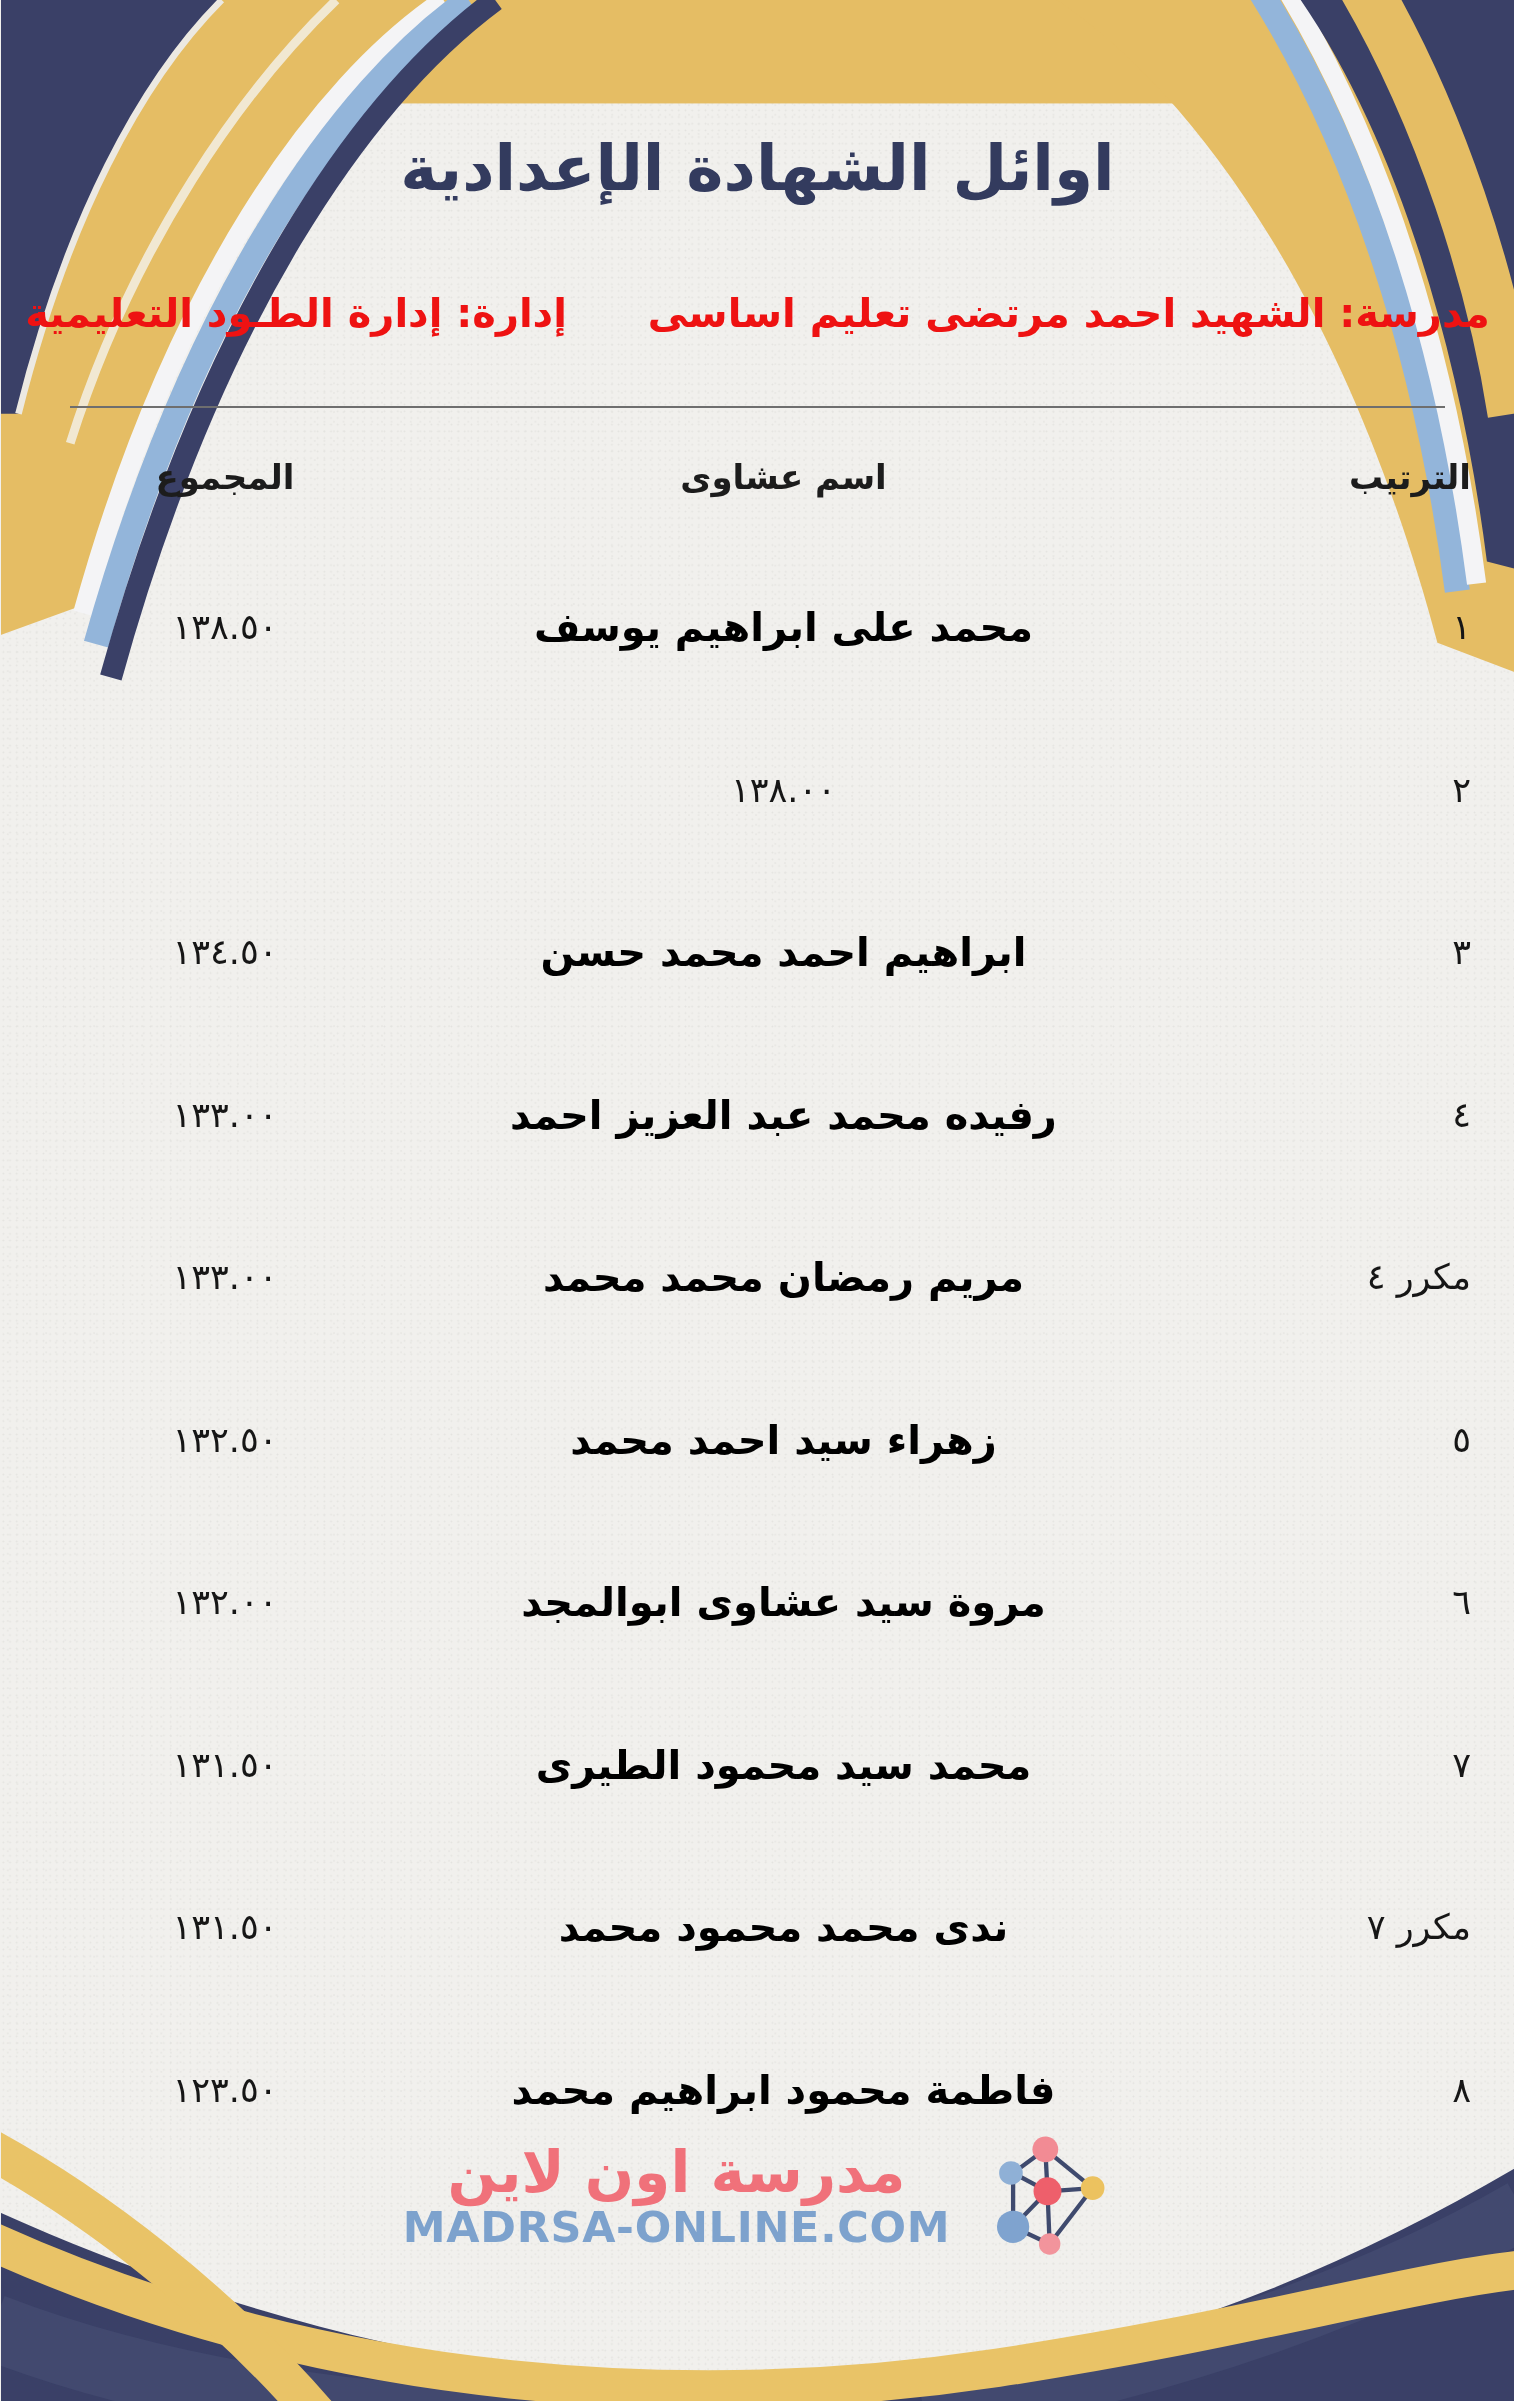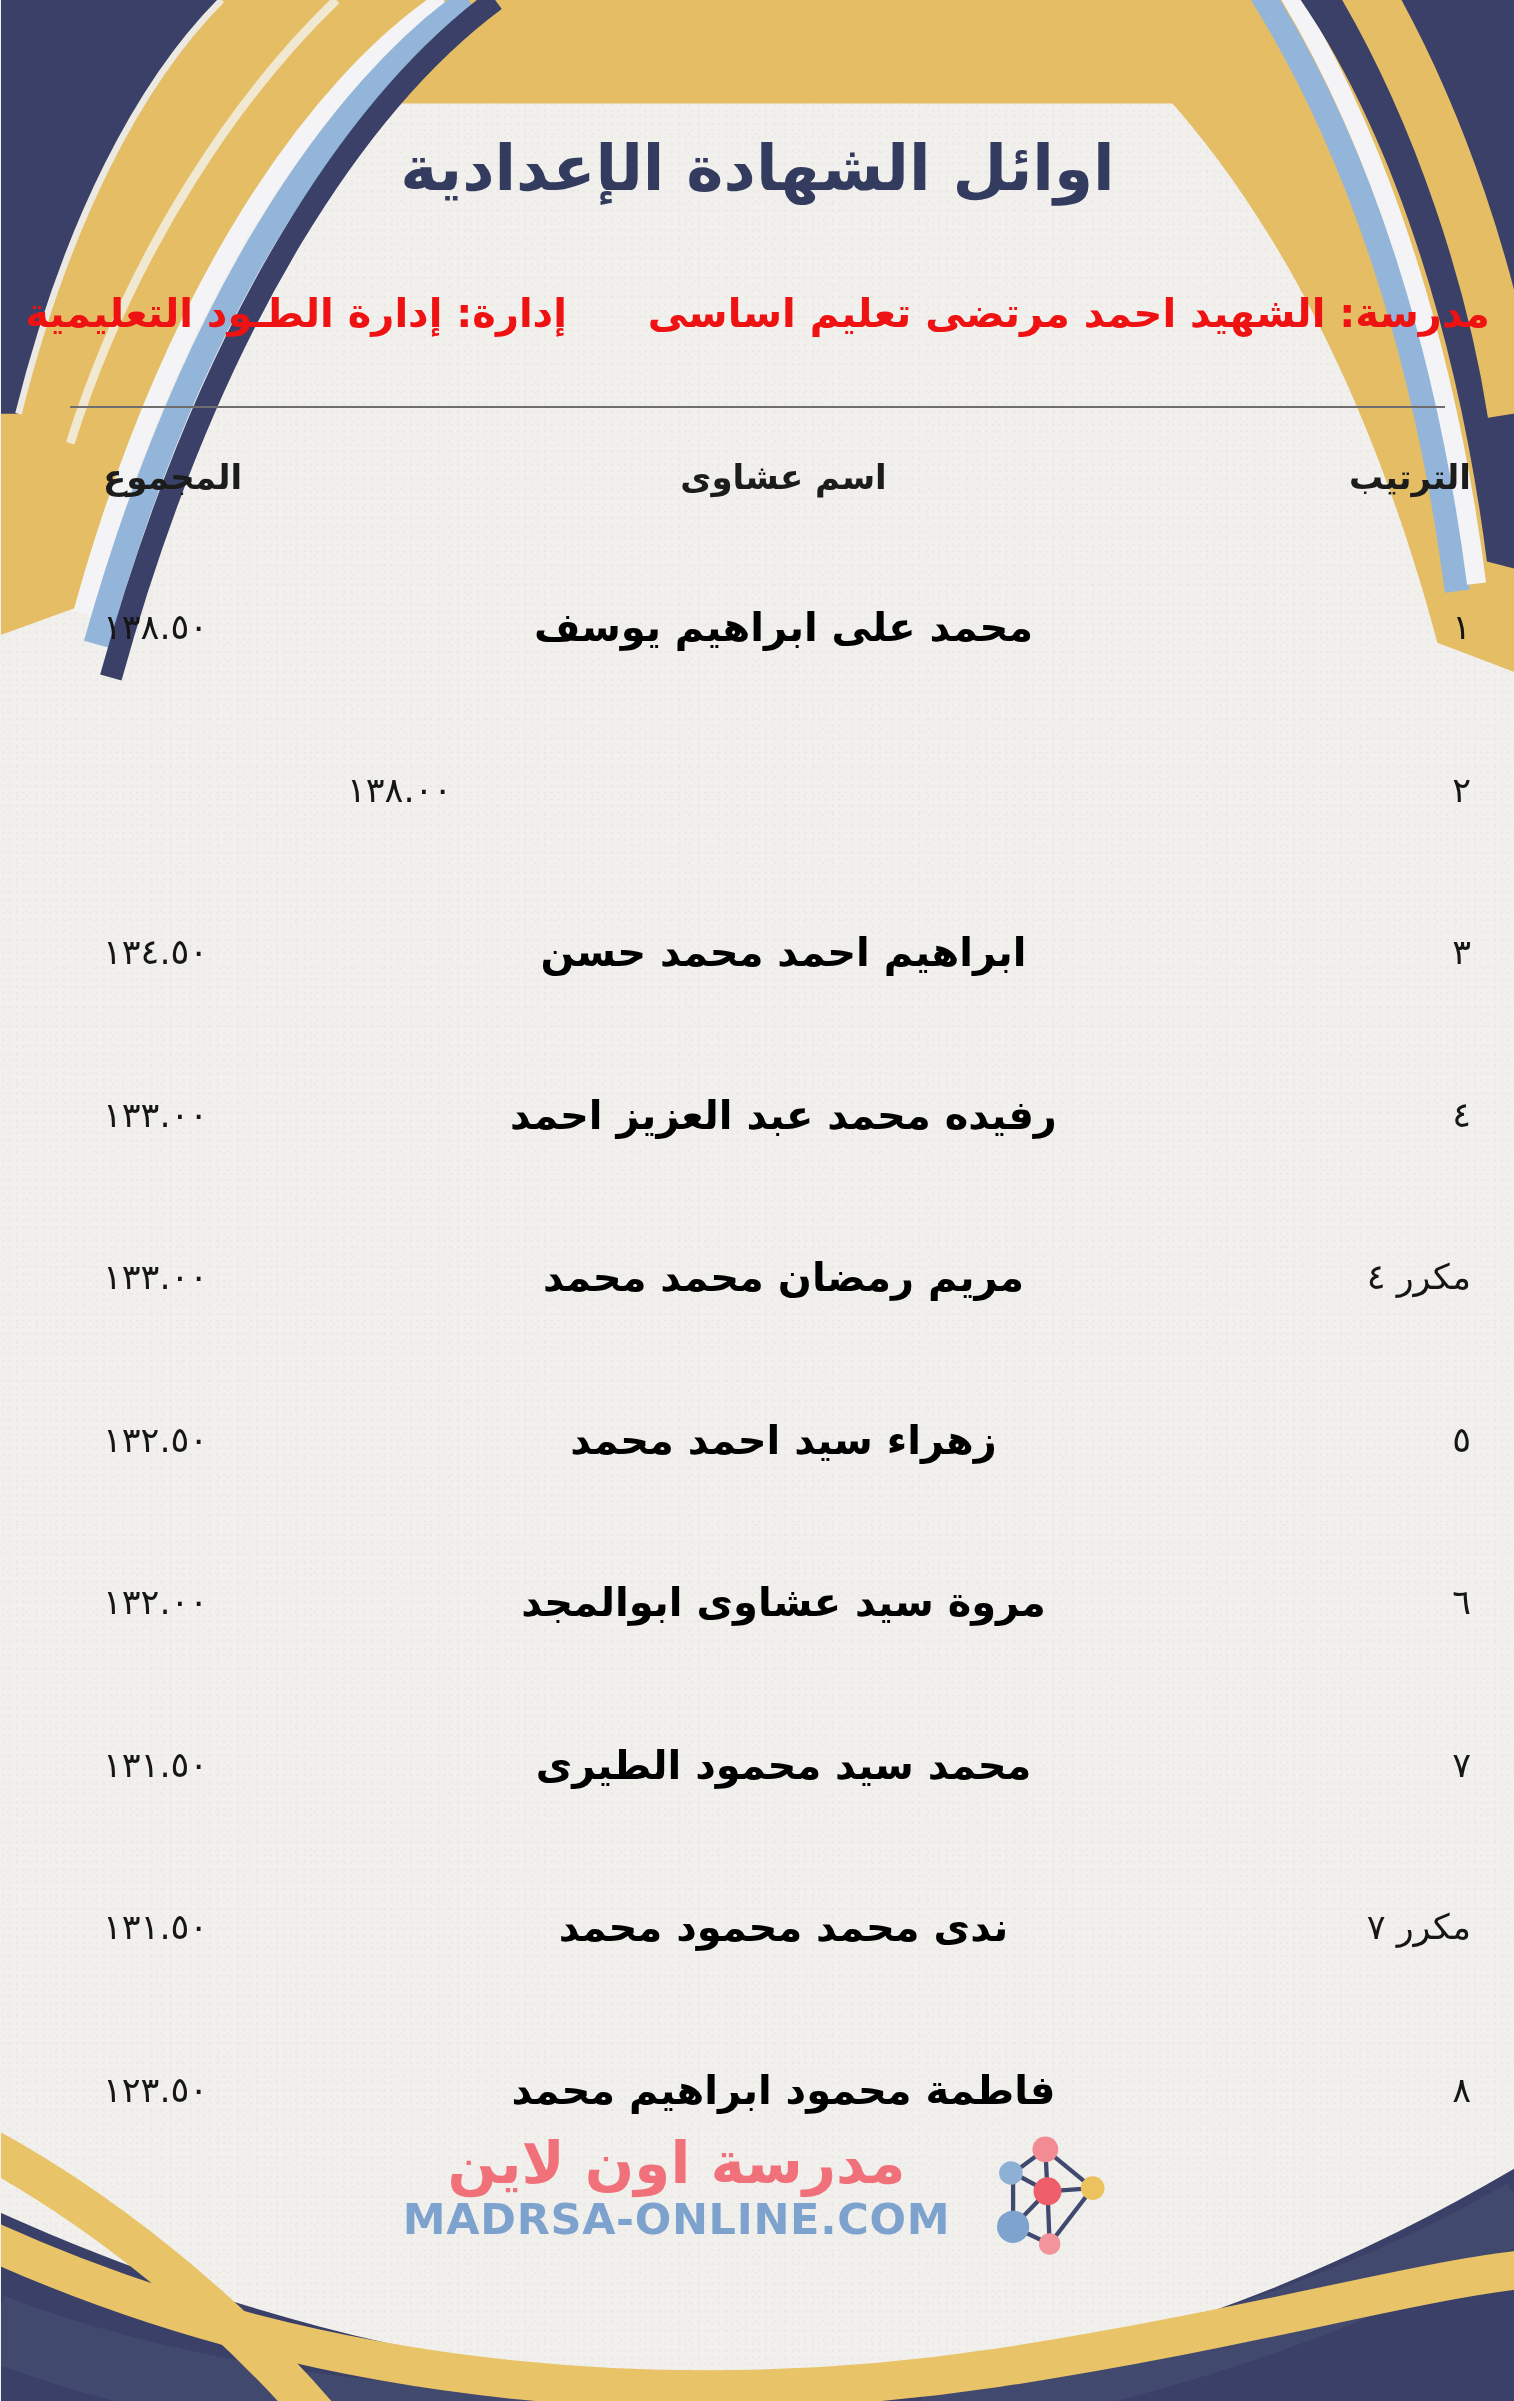--- a/index.html
+++ b/index.html
@@ -38,31 +38,31 @@
     background:#6e6e6e;
   }
 
   .row{
     position:absolute;left:103px;right:44px;height:59px;
     display:grid;grid-template-columns:251px 1fr 244px;
     align-items:center;
   }
   .row .rank{text-align:right;font-size:35px;color:#161616;font-weight:500;}
   .row .name{text-align:center;font-size:40px;color:#000000;font-weight:600;}
-  .row .total{text-align:left;font-size:35px;color:#161616;font-weight:500;}
+  .row .total{text-align:center;font-size:35px;color:#161616;font-weight:500;}
   .row.thead .rank,.row.thead .name,.row.thead .total{
     font-size:34px;font-weight:600;color:#1c1c1c;
   }
   .thead{top:447px;}
   .r1{top:597px;}  .r2{top:760px;} .r3{top:922px;} .r4{top:1085px;} .r5{top:1247px;}
   .r6{top:1410px;} .r7{top:1572px;} .r8{top:1735px;} .r9{top:1897px;} .r10{top:2060px;}
 
   .logo{
     position:absolute;top:2130px;left:0;right:0;
-    display:flex;justify-content:center;gap:33px;
+    display:flex;justify-content:center;align-items:center;gap:33px;
   }
   .logo-text{text-align:center;}
   .logo-ar{font-size:58px;font-weight:700;color:#f0717a;line-height:1.15;}
   .logo-en{font-size:43px;font-weight:700;color:#7da2cd;letter-spacing:0.7px;line-height:1.05;}
   .logo-icon{width:129px;height:129px;}
 </style>
 </head>
 <body>
 
 <svg class="bg" viewBox="0 0 2050 3250" preserveAspectRatio="none" aria-hidden="true">

